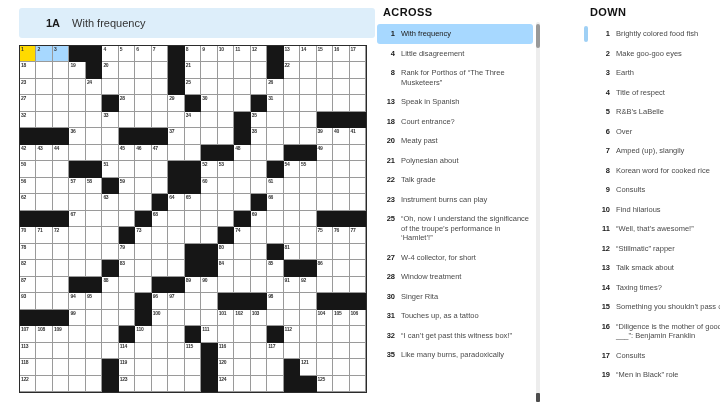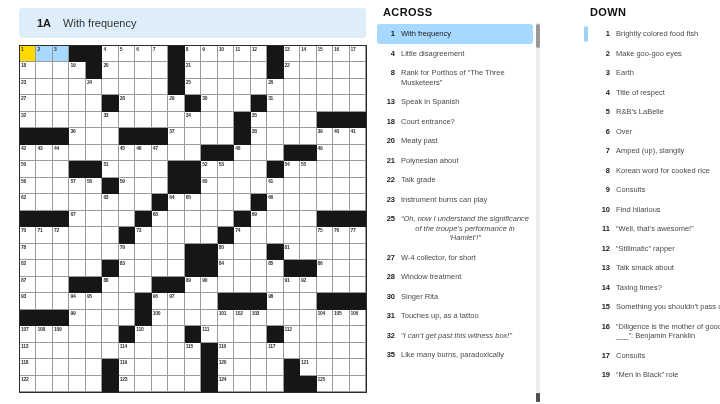--- a/index.html
+++ b/index.html
@@ -4,21 +4,21 @@
 <style>
   html,body{margin:0;padding:0;}
   body{
     width:720px;height:404px;position:relative;overflow:hidden;
     background:#ffffff;font-family:"Liberation Sans","DejaVu Sans",sans-serif;
   }
   
   #clue-bar{
     position:absolute;left:19px;top:8px;width:329px;height:30px;
     background:#ddeefa;border-radius:3px;display:flex;align-items:center;
-    padding-left:18px;gap:12px;
+    padding-left:27px;gap:12px;
   }
   #clue-bar .num{font-size:11px;font-weight:bold;color:#1a1a1a;}
   #clue-bar .txt{font-size:11px;color:#333;}
   
   #grid{
     position:absolute;left:19px;top:45px;width:346px;height:346px;
     display:grid;grid-template-columns:repeat(21,1fr);grid-template-rows:repeat(21,1fr);
     border:1.5px solid #2b2b2b;box-sizing:content-box;background:#fff;
   }
   .cell{
@@ -45,21 +45,21 @@
     display:flex;gap:6px;padding:5px 4px 5px 0;position:relative;
     border-radius:3px;
   }
   .clue .n{
     width:18px;min-width:18px;text-align:right;font-size:7.5px;line-height:9.5px;
     font-weight:bold;color:#1a1a1a;
   }
   .clue .t{font-size:7.5px;line-height:9.5px;color:#4a4a4a;}
   .clue.selected{background:#a7d8ff;}
   .clue.selected .t{color:#222;}
-  .clue.italic .t{font-style:italic;text-align:center;}
+  .clue.italic .t{}
   .clue .crossbar{
     position:absolute;left:-8px;top:2px;bottom:2px;width:4px;border-radius:2px;
     background:#9fd0f5;
   }
   #down-panel .clue-list{margin-left:8px;}
   
   #across-scrollbar{
     position:absolute;left:536px;top:22px;width:4px;height:380px;
     background:#ededed;border-radius:2px;
   }

